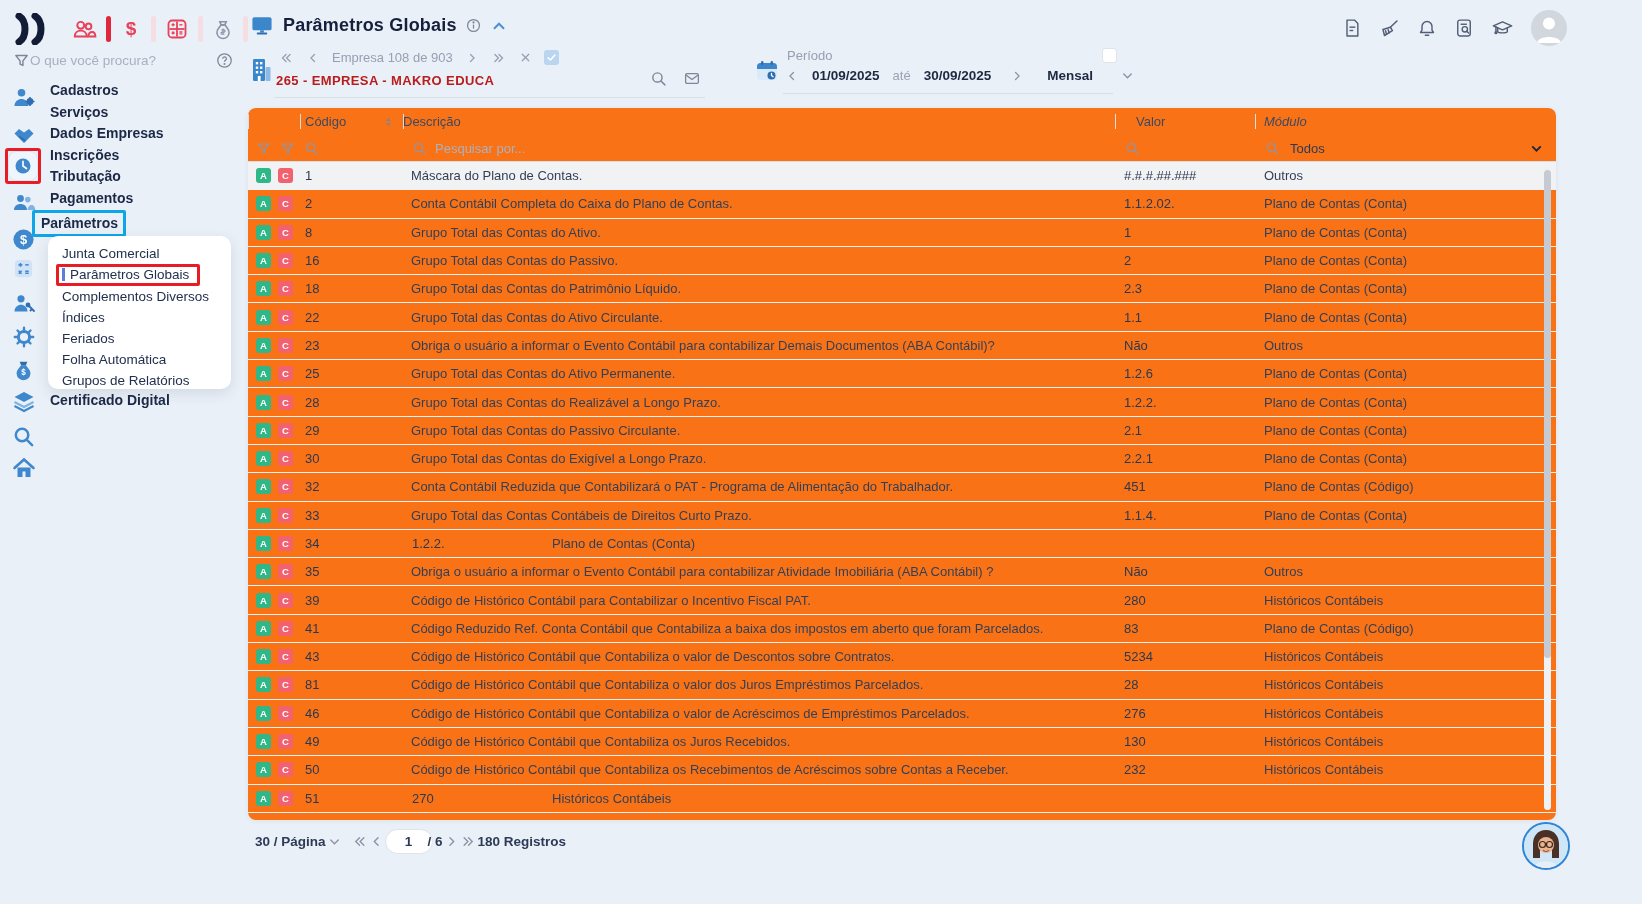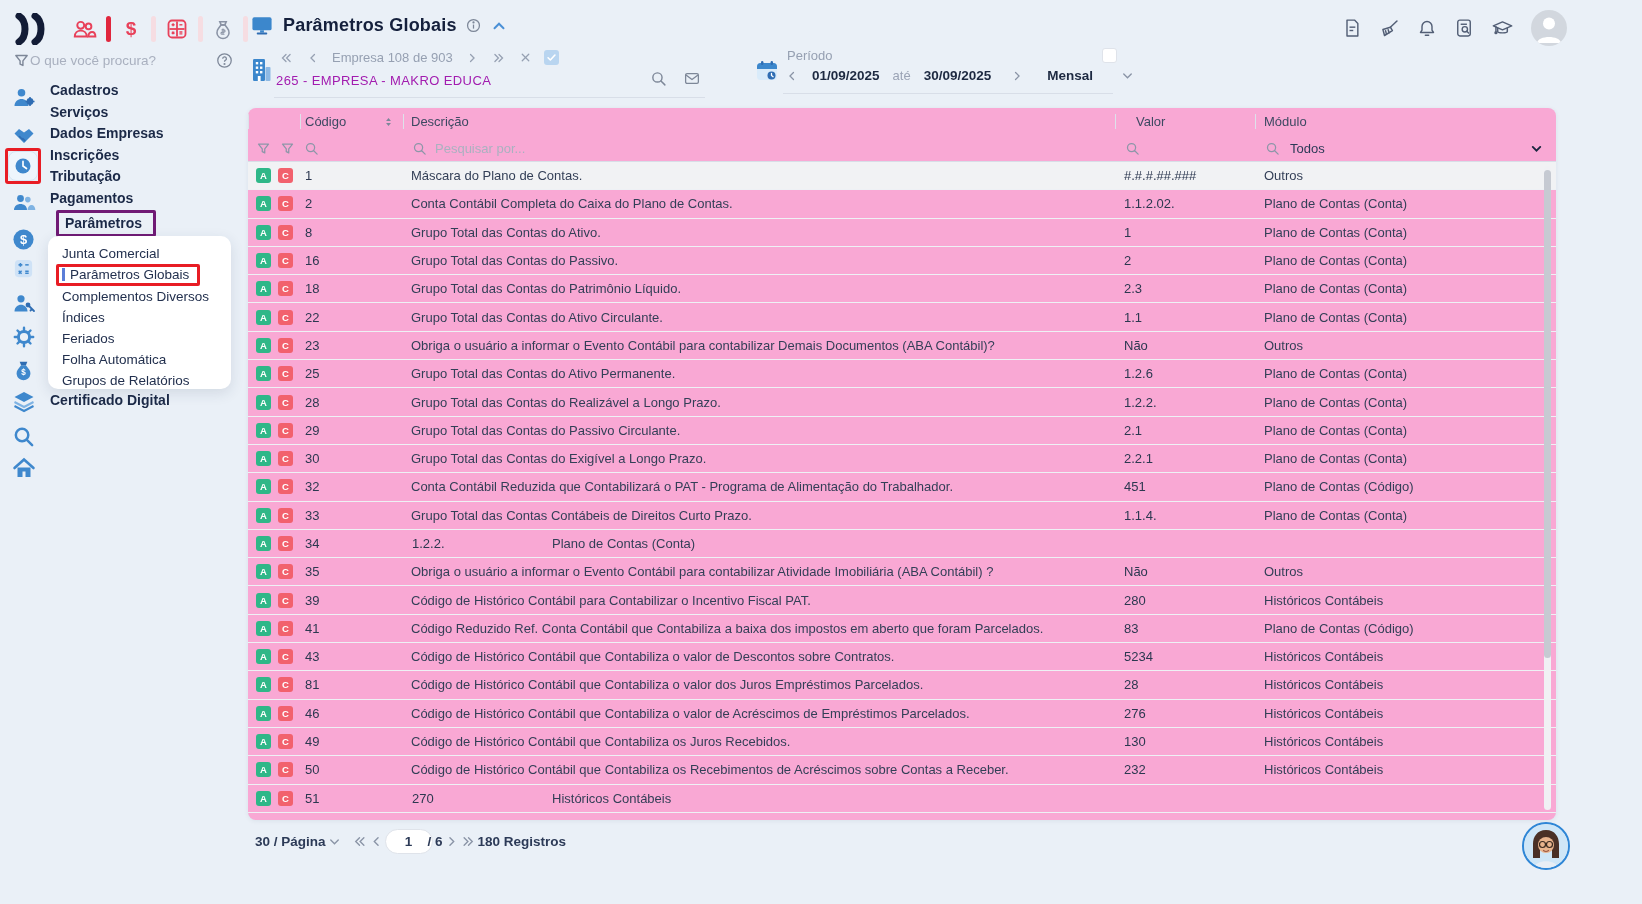--- a/index.html
+++ b/index.html
@@ -17,64 +17,64 @@
   .search-row input { border:0; outline:0; background:transparent; flex:1; font-size:13.5px; color:#39465f; font-family:inherit; }
   .search-row input::placeholder { color:#a9b0bf; }
 
   .rail-icon { position:absolute; left:12px; width:24px; height:24px; }
   .clock-tile { position:absolute; left:5px; top:148px; width:36px; height:36px; border:3px solid #e81c24; border-radius:3px;
     display:flex; align-items:center; justify-content:center; }
   .clock-inner { width:30px; height:30px; background:#eef5fc; border:1px solid #d5e5f4; border-radius:8px;
     display:flex; align-items:center; justify-content:center; }
 
   .menu-item { position:absolute; left:50px; font-size:14px; font-weight:700; color:#1b2947; white-space:nowrap; }
-  .menu-item.boxed { left:56px; border:3px solid #701a75; border-radius:2px; padding:2px 11px 3px 6px; }
+  .menu-item.boxed { left:32px; border:3px solid #0ea5e9; border-radius:2px; padding:2px 5px 3px 6px; }
 
   .submenu { position:absolute; left:48px; top:236px; width:183px; height:153px; background:#fff;
     border-radius:10px; box-shadow:0 4px 14px rgba(30,48,80,.12); padding:7px 0 0 14px; }
   .submenu-item { font-size:13.5px; color:#22304e; height:21px; line-height:21px; white-space:nowrap; }
   .submenu-item.boxed { display:inline-flex; align-items:center; border:3px solid #e81c24; border-radius:2px;
     margin:0 0 0 -6px; padding:0 8px 1px 3px; height:22px; line-height:17px; }
   .caret-bar { display:inline-block; width:3px; height:13px; background:#5b7ed8; margin-right:5px; }
 
   
   .title-row { position:absolute; left:250px; top:14px; display:flex; align-items:center; gap:9px; }
   .page-title { font-size:18px; font-weight:800; color:#15203c; letter-spacing:.2px; }
   .topbar-icons { position:absolute; left:1342px; top:8px; height:40px; display:flex; align-items:center; gap:17px; color:#525e75; }
   .avatar-top { width:36px; height:36px; border-radius:50%; background:#d2d7de; overflow:hidden; }
 
   .company-block { position:absolute; left:250px; top:50px; width:455px; height:48px; }
   .company-nav { position:absolute; left:28px; top:0; display:flex; align-items:center; gap:12px; color:#96a0b2; }
   .company-nav-label { font-size:13px; color:#96a0b2; }
-  .company-name { position:absolute; left:26px; top:23px; font-size:13px; font-weight:400; color:#a21caf; letter-spacing:.4px; }
+  .company-name { position:absolute; left:26px; top:23px; font-size:13px; font-weight:700; color:#b91c1c; letter-spacing:.4px; }
   .company-icons { position:absolute; right:4px; top:20px; display:flex; gap:16px; color:#7d8798; }
   .company-underline { position:absolute; left:24px; right:0; bottom:0; height:1px; background:#d8dee8; }
 
   .period-block { position:absolute; left:755px; top:46px; width:372px; height:50px; }
   .period-label { position:absolute; left:32px; top:2px; font-size:13px; color:#96a0b2; }
   .period-row { position:absolute; left:30px; top:22px; display:flex; align-items:center; gap:13px; }
   .period-date { font-size:13.5px; font-weight:700; color:#1d2941; }
   .period-sep { font-size:13px; color:#9aa3b5;text-align:right; }
   .period-mode { font-size:13.5px; font-weight:700; color:#1d2941; margin-left:10px; }
   .period-underline { position:absolute; left:28px; right:14px; bottom:2px; height:1px; background:#d8dee8; }
   .checkbox { width:15px; height:15px; border-radius:3px; }
   .checkbox.checked { background:#b9d5f0; display:flex; align-items:center; justify-content:center; }
   .checkbox.empty { background:#fff; border:1px solid #dfe3ea; position:absolute; right:10px; top:2px; }
 
   
-  .table-card { position:absolute; left:248px; top:108px; width:1308px; height:712px; background:#f9a8d4;
+  .table-card { position:absolute; left:248px; top:108px; width:1308px; height:712px; background:#f97316;
     border-radius:8px; box-shadow:0 1px 5px rgba(21,40,70,.07); overflow:hidden; }
   .thead { display:flex; align-items:center; height:27px; }
   .hcell { position:relative; font-size:13px; color:#3d4962; font-weight:500; height:100%; display:flex; align-items:center; }
   .hcell::before { content:''; position:absolute; left:0; top:6px; bottom:6px; width:1px; background:#dde2ea; }
   .c-badges { width:52px; }
   .c-code   { width:103px; padding-left:5px; justify-content:space-between; padding-right:8px; }
-  .c-desc   { flex:1; padding-left:8px; }
+  .c-desc   { flex:1; padding-left:0; }
   .c-valor  { width:140px; padding-left:21px; }
-  .c-modulo { width:301px; padding-left:9px; }
+  .c-modulo { width:301px; padding-left:9px;font-style:italic; }
   .filter-row { display:flex; align-items:center; height:27px; border-bottom:1px solid #d8dee7; color:#8d96a8; }
   .f-left { width:155px; display:flex; align-items:center; gap:9px; padding-left:8px; }
   .f-desc { flex:1; display:flex; align-items:center; gap:8px; padding-left:9px; }
   .f-desc input { border:0; outline:0; flex:1; font-size:13px; color:#39465f; font-family:inherit; background:transparent; }
   .f-desc input::placeholder { color:#aab1c0; }
   .f-valor { width:140px; padding-left:10px; display:flex; align-items:center; }
   .f-modulo { width:301px; display:flex; align-items:center; gap:10px; padding-left:10px; position:relative; }
   .f-modulo-val { font-size:13px; color:#2c3a57; }
   .f-modulo .dd-chevron { position:absolute; right:12px; color:#1b2740; }
 

